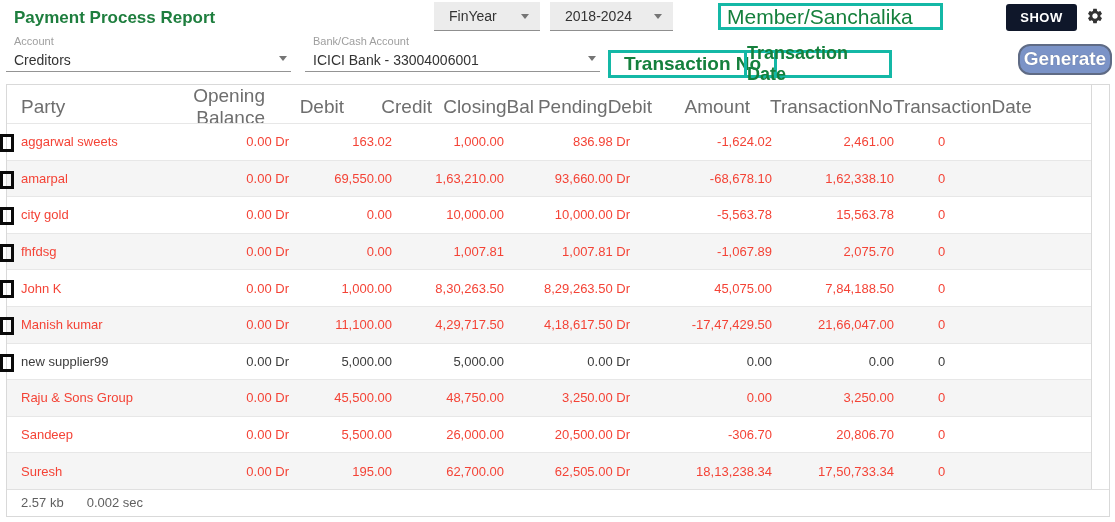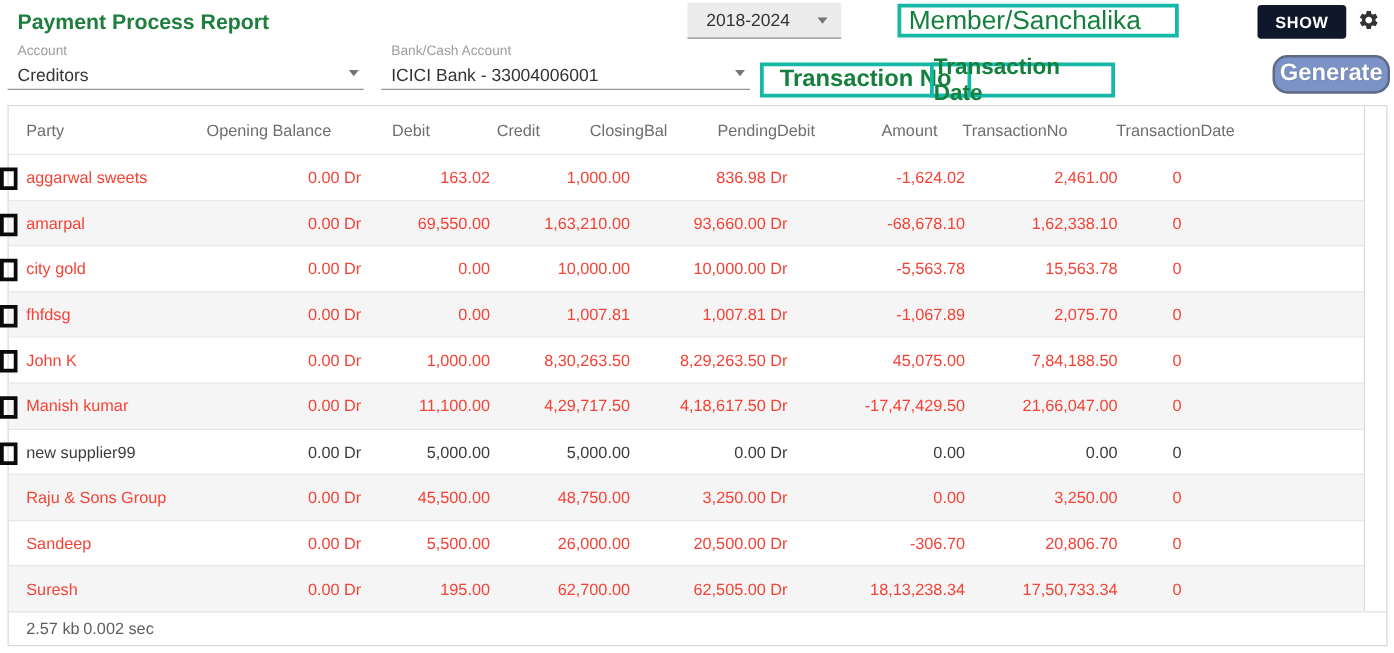--- a/index.html
+++ b/index.html
@@ -44,45 +44,49 @@
                   font-family:"Liberation Sans",sans-serif; text-shadow:0 0 1px rgba(0,0,0,.35); cursor:pointer;
                   display:flex; align-items:center; justify-content:center; padding-bottom:2px; }
 
   
   .card { position:absolute; left:6px; top:84px; width:1104px; height:433px;
           border:1px solid #d9d9d9; background:#fff; }
   .table-inner { width:1085px; border-right:1px solid #d9d9d9; }
 
   .grid-row { display:grid; grid-template-columns:140px 104px 79px 88px 102px 118px 98px 123px 160px 59px;
               padding-left:14px; align-items:center; position:relative; }
-  .t-head { height:38px; color:#6e6e6e; font-size:13px; background:#fff; }
+  .t-head { height:38px; color:#6e6e6e; font-size:19px; background:#fff; }
   .t-row  { height:36.6px; font-size:13px; color:#f44336; border-top:1px solid #e7e7e7;gap:24px; }
   .t-row:nth-child(even) { background:#f5f5f5; }
   .t-row.dark { color:#3c3c3c; }
 
   .c-num   { text-align:right; }
   .c-left  { text-align:left; padding-left:20px; }
   .c-party { text-align:left; white-space:nowrap; }
   .c-edit  { display:flex; justify-content:center; align-items:center; }
   .edit-btn { background:none; border:none; cursor:pointer; padding:2px; line-height:0; }
 
   .row-checkbox { position:absolute; left:-7px; top:10px; width:14px; height:18px;
                   border:3px solid #0a0a0a; background:transparent; cursor:pointer; }
 
   
   .card-footer { height:27px; border-top:1px solid #e0e0e0; display:flex; align-items:center;
-                 padding-left:14px; font-size:13px; color:#5f5f5f; gap:3px; }
+                 padding-left:14px; font-size:13px; color:#5f5f5f; gap:23px; }
 </style>
 </head>
 <body>
 
 <div class="page">
 
   <div class="title">Payment Process Report</div>
 
+  <div class="mini-select finyear">
+    <span>FinYear</span>
+    <span class="caret"></span>
+  </div>
 
   <div class="mini-select year">
     <span>2018-2024</span>
     <span class="caret"></span>
   </div>
 
   <div class="annotation-box member-box">
     <span>Member/Sanchalika</span>
   </div>
 

